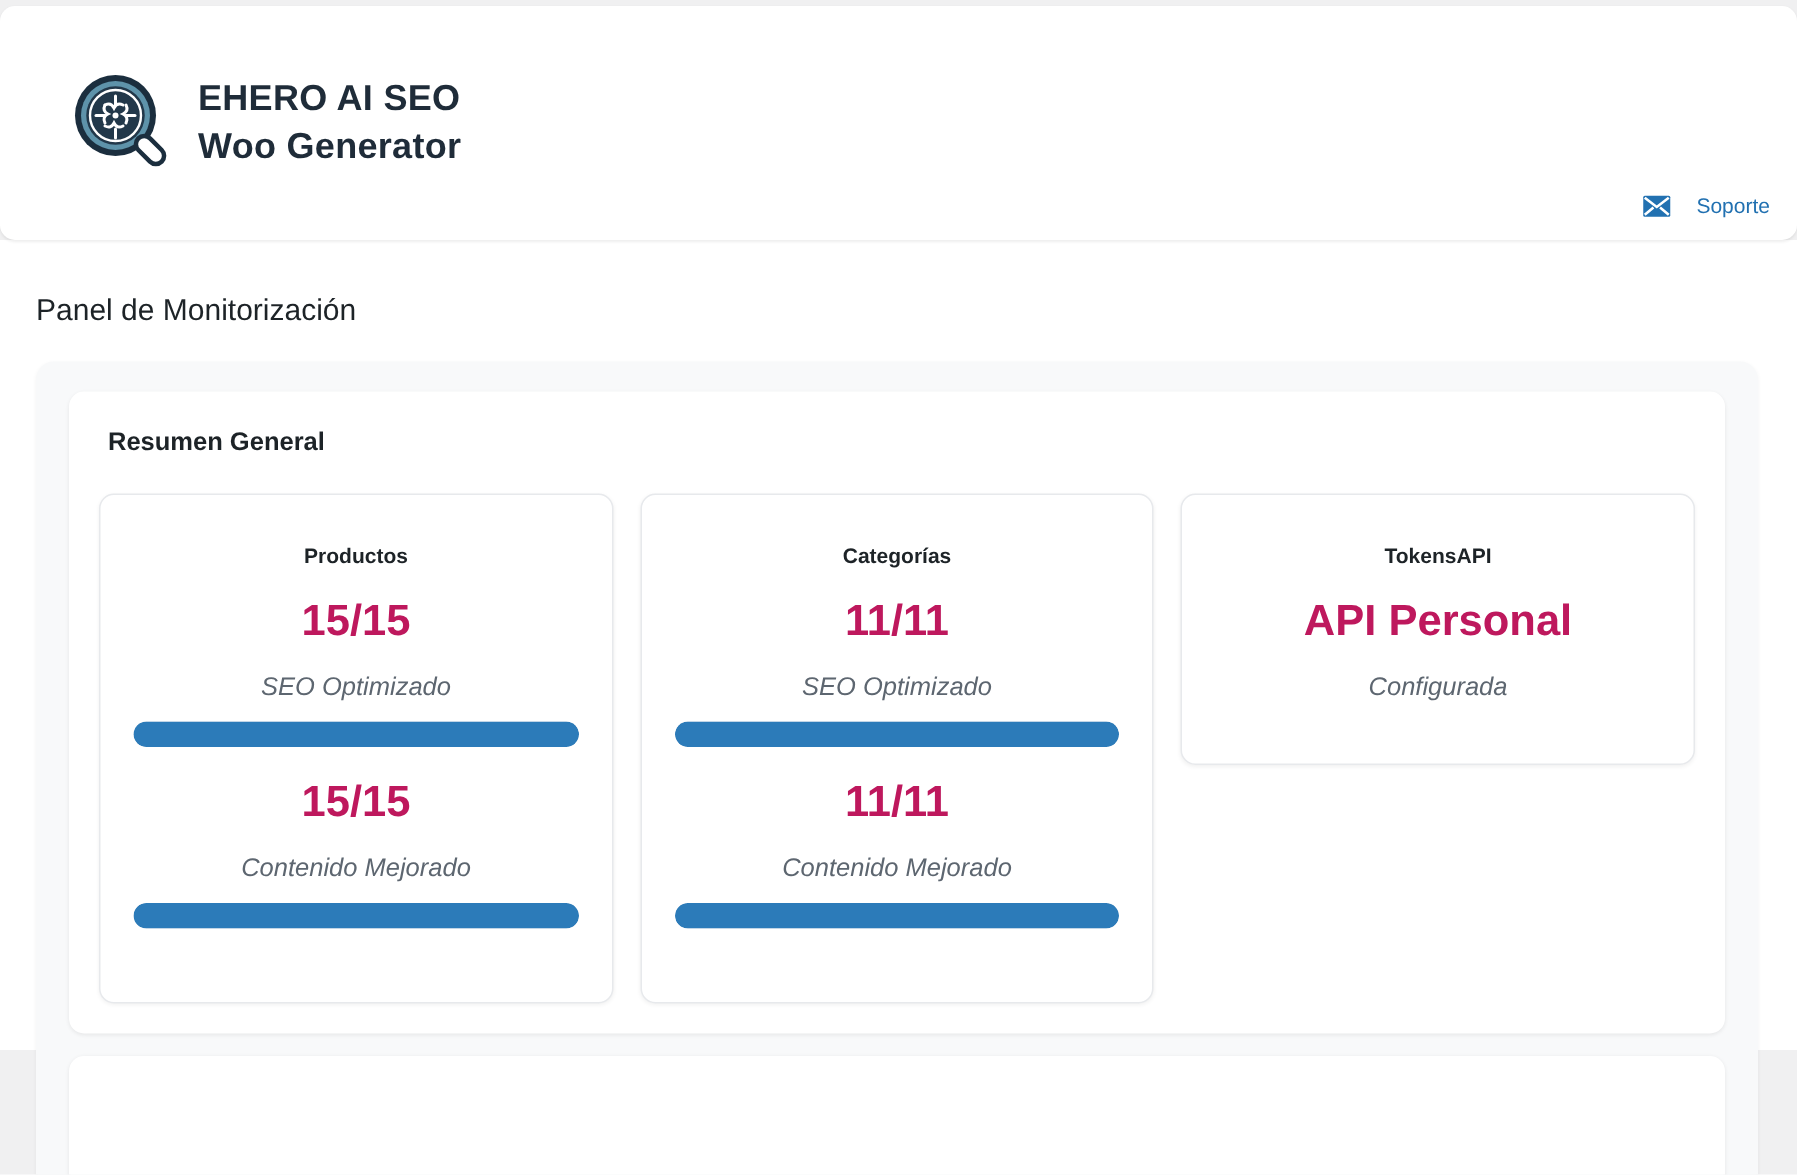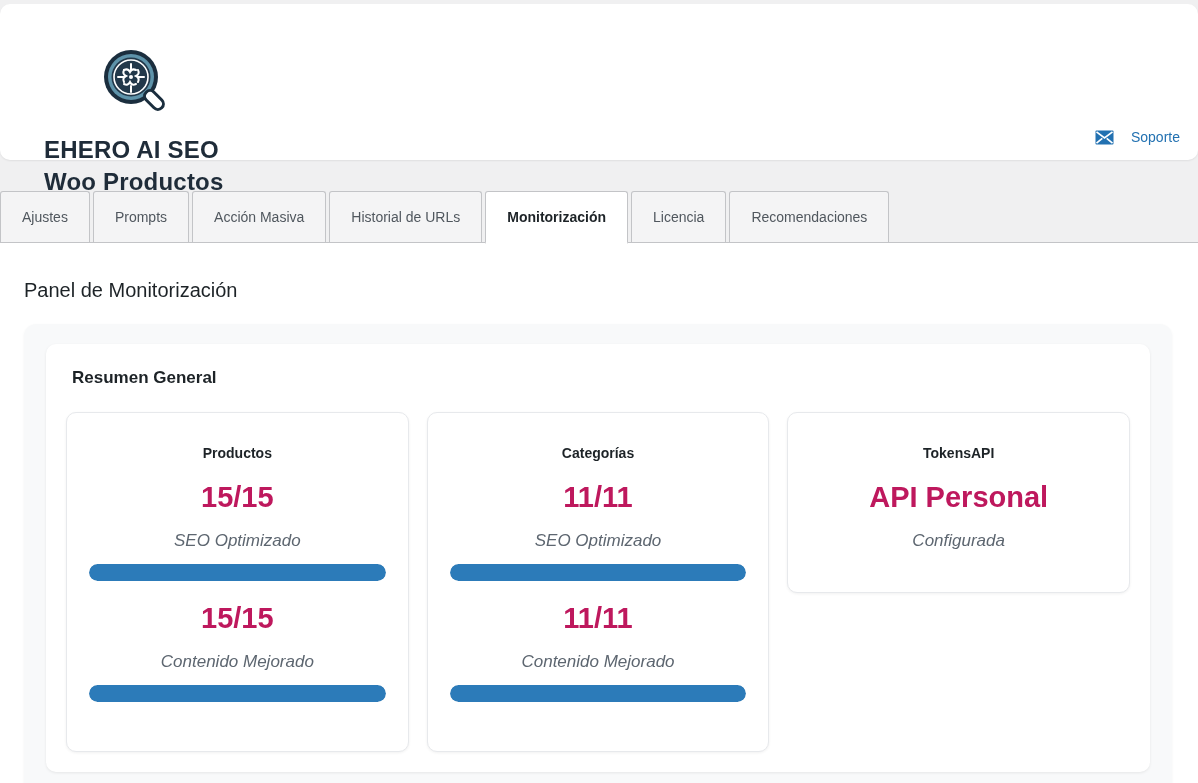--- a/index.html
+++ b/index.html
@@ -20,21 +20,21 @@
   .page{position:relative;width:1198px;height:783px;overflow:hidden;}
 
   
   .header-card{
     position:relative;
     margin:4px 0 0 0;
     width:1198px;height:156px;
     background:#fff;border-radius:10px;
     box-shadow:0 1px 2px rgba(0,0,0,.07);
   }
-  .brand{position:absolute;left:44px;top:42px;display:flex;align-items:center;gap:16px;flex-direction:column;}
+  .brand{position:absolute;left:44px;top:42px;display:flex;align-items:center;gap:16px;}
   .brand-logo{width:72px;height:72px;display:block;}
   .brand-title{margin:0;font-size:24px;line-height:32px;font-weight:700;color:var(--brand-navy);letter-spacing:.2px;}
   .support-link{
     position:absolute;right:18px;bottom:15px;
     display:flex;align-items:center;gap:17px;
     font-size:14px;color:var(--link-blue);text-decoration:none;cursor:pointer;
   }
   .support-link svg{display:block;}
 
   
@@ -137,44 +137,35 @@
           </g>
           <circle cx="33" cy="31" r="2" fill="#ffffff"></circle>
 
           <g transform="rotate(45 56 54)">
             <rect x="45" y="48.5" width="22" height="11" rx="5.5" fill="#ffffff" stroke="#1b2e3e" stroke-width="3"></rect>
           </g>
         </svg>
       </span>
       <h1 class="brand-title">
         <span>EHERO AI SEO</span><br>
-        <span>Woo Productos</span>
+        <span>Woo Generator</span>
       </h1>
     </div>
     <a class="support-link">
       <span>
         <svg width="19" height="15" viewBox="0 0 19 15" aria-hidden="true">
           <rect x="0.5" y="0.5" width="18" height="14" rx="1" fill="#2271b1"></rect>
           <path d="M1.5 1.8 L9.5 8 L17.5 1.8" fill="none" stroke="#ffffff" stroke-width="1.7"></path>
           <path d="M1.5 13.2 L7.3 8.3 M17.5 13.2 L11.7 8.3" fill="none" stroke="#ffffff" stroke-width="1.7"></path>
         </svg>
       </span>
       <span>Soporte</span>
     </a>
   </header>
 
-  <nav class="tabs">
-    <a class="tab">Ajustes</a>
-    <a class="tab">Prompts</a>
-    <a class="tab">Acción Masiva</a>
-    <a class="tab">Historial de URLs</a>
-    <a class="tab tab--active">Monitorización</a>
-    <a class="tab">Licencia</a>
-    <a class="tab">Recomendaciones</a>
-  </nav>
 
   <main class="content">
     <h2 class="page-title">Panel de Monitorización</h2>
 
     <section class="panel">
 
       <div class="card">
         <h3 class="card-heading">Resumen General</h3>
 
         <div class="stats-row">

